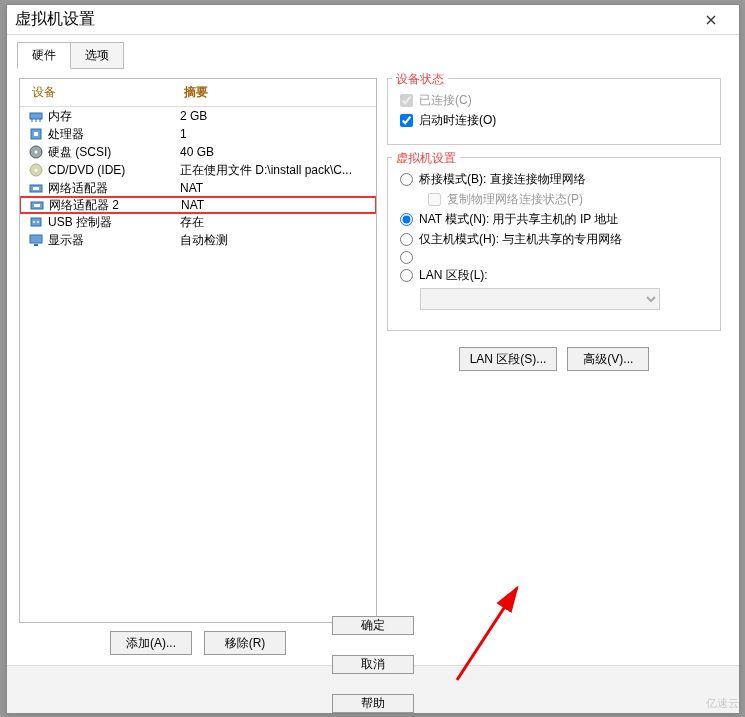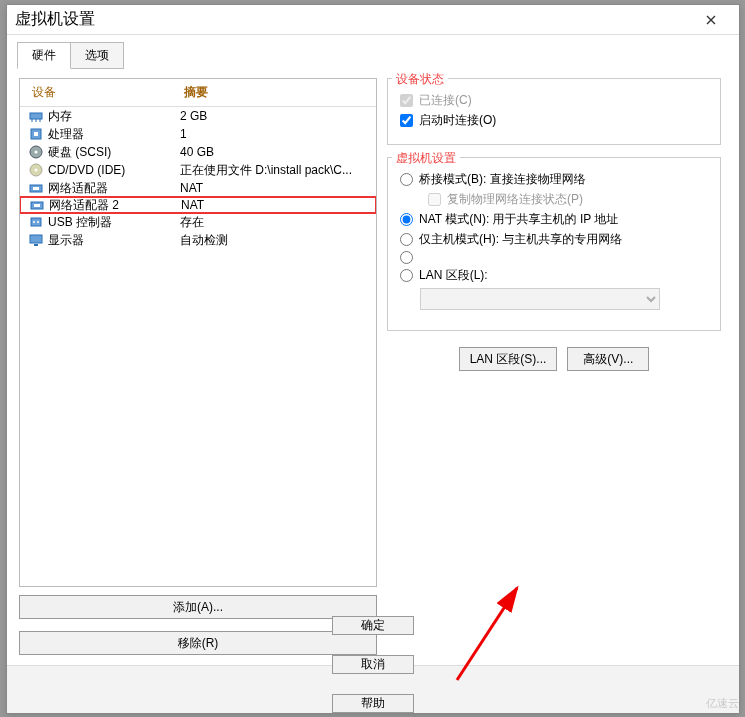--- a/index.html
+++ b/index.html
@@ -94,21 +94,20 @@
     margin: -1px -1px;
     position: relative;
     z-index: 1;
     background: #fff;
   }
   .left-buttons {
     display: flex;
     justify-content: center;
     gap: 12px;
     padding: 8px 0 0 0;
-    flex-direction: column;
   }
   .btn {
     min-width: 82px;
     height: 24px;
     padding: 0 10px;
     border: 1px solid #999;
     background: #f1f1f1;
     font-size: 12px;
     display: inline-flex;
     align-items: center;

